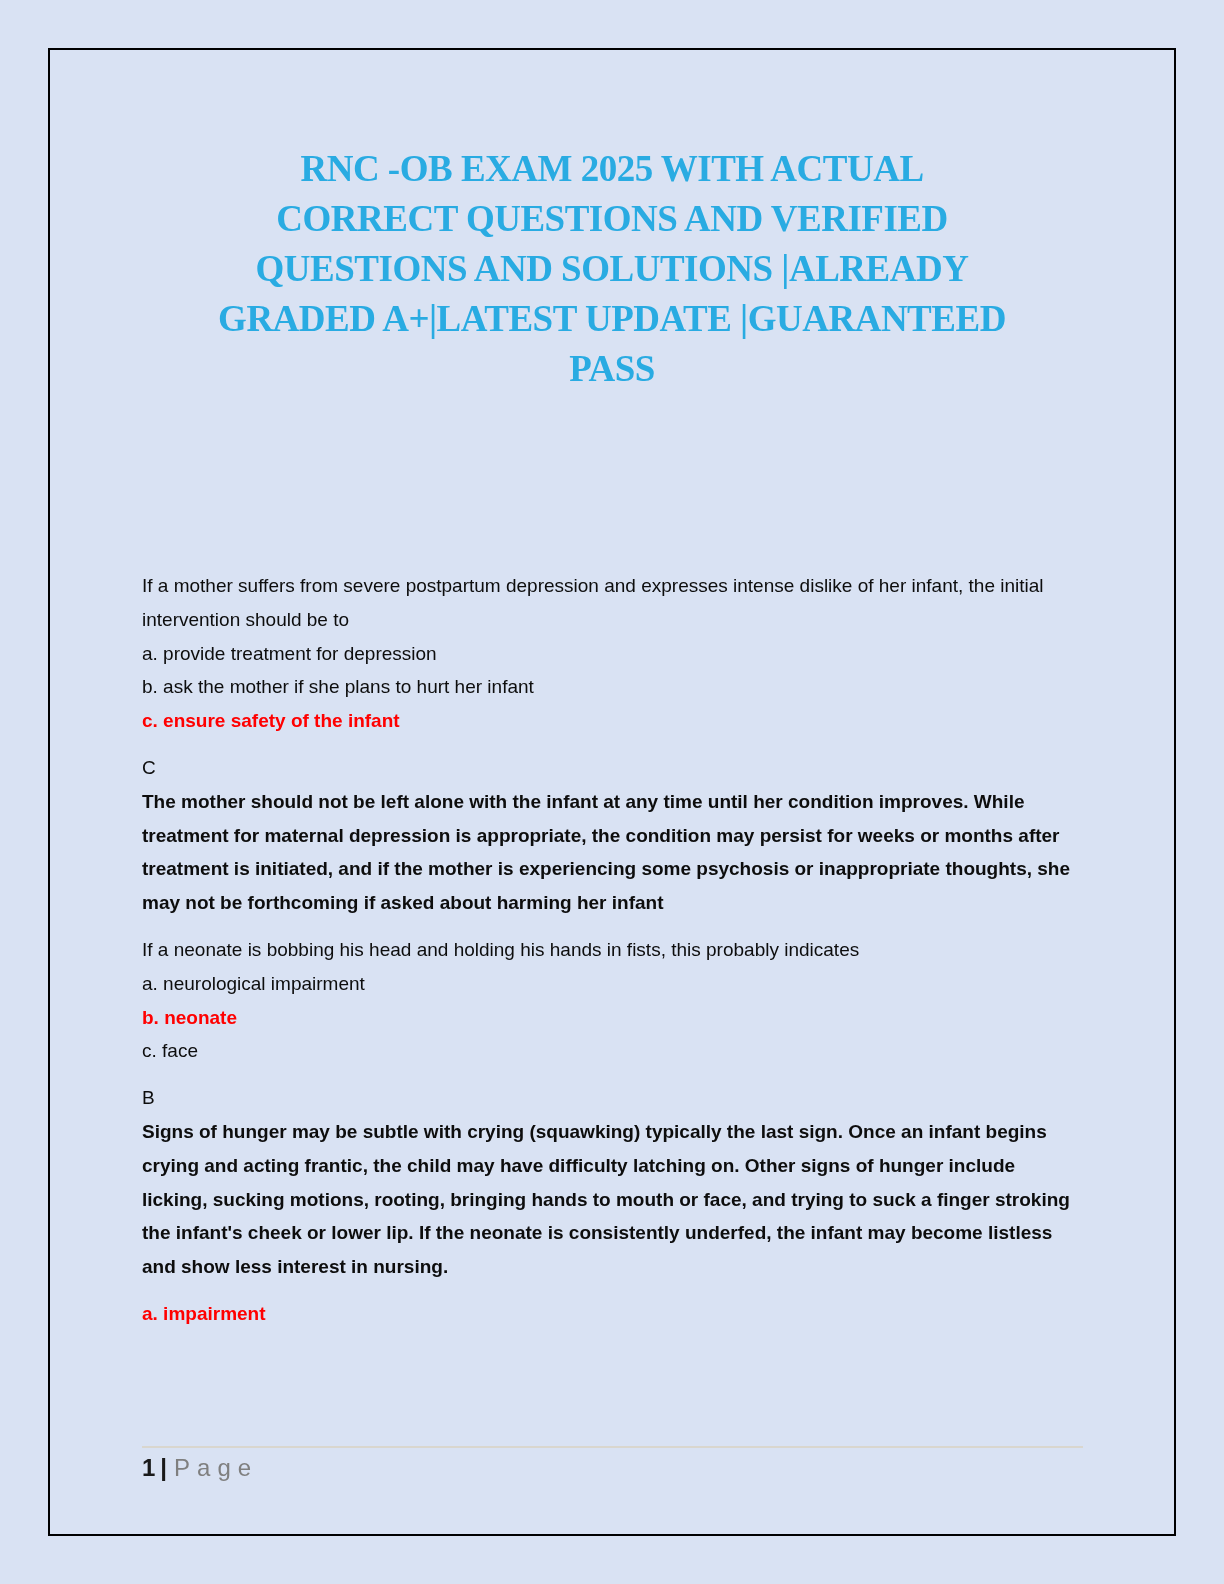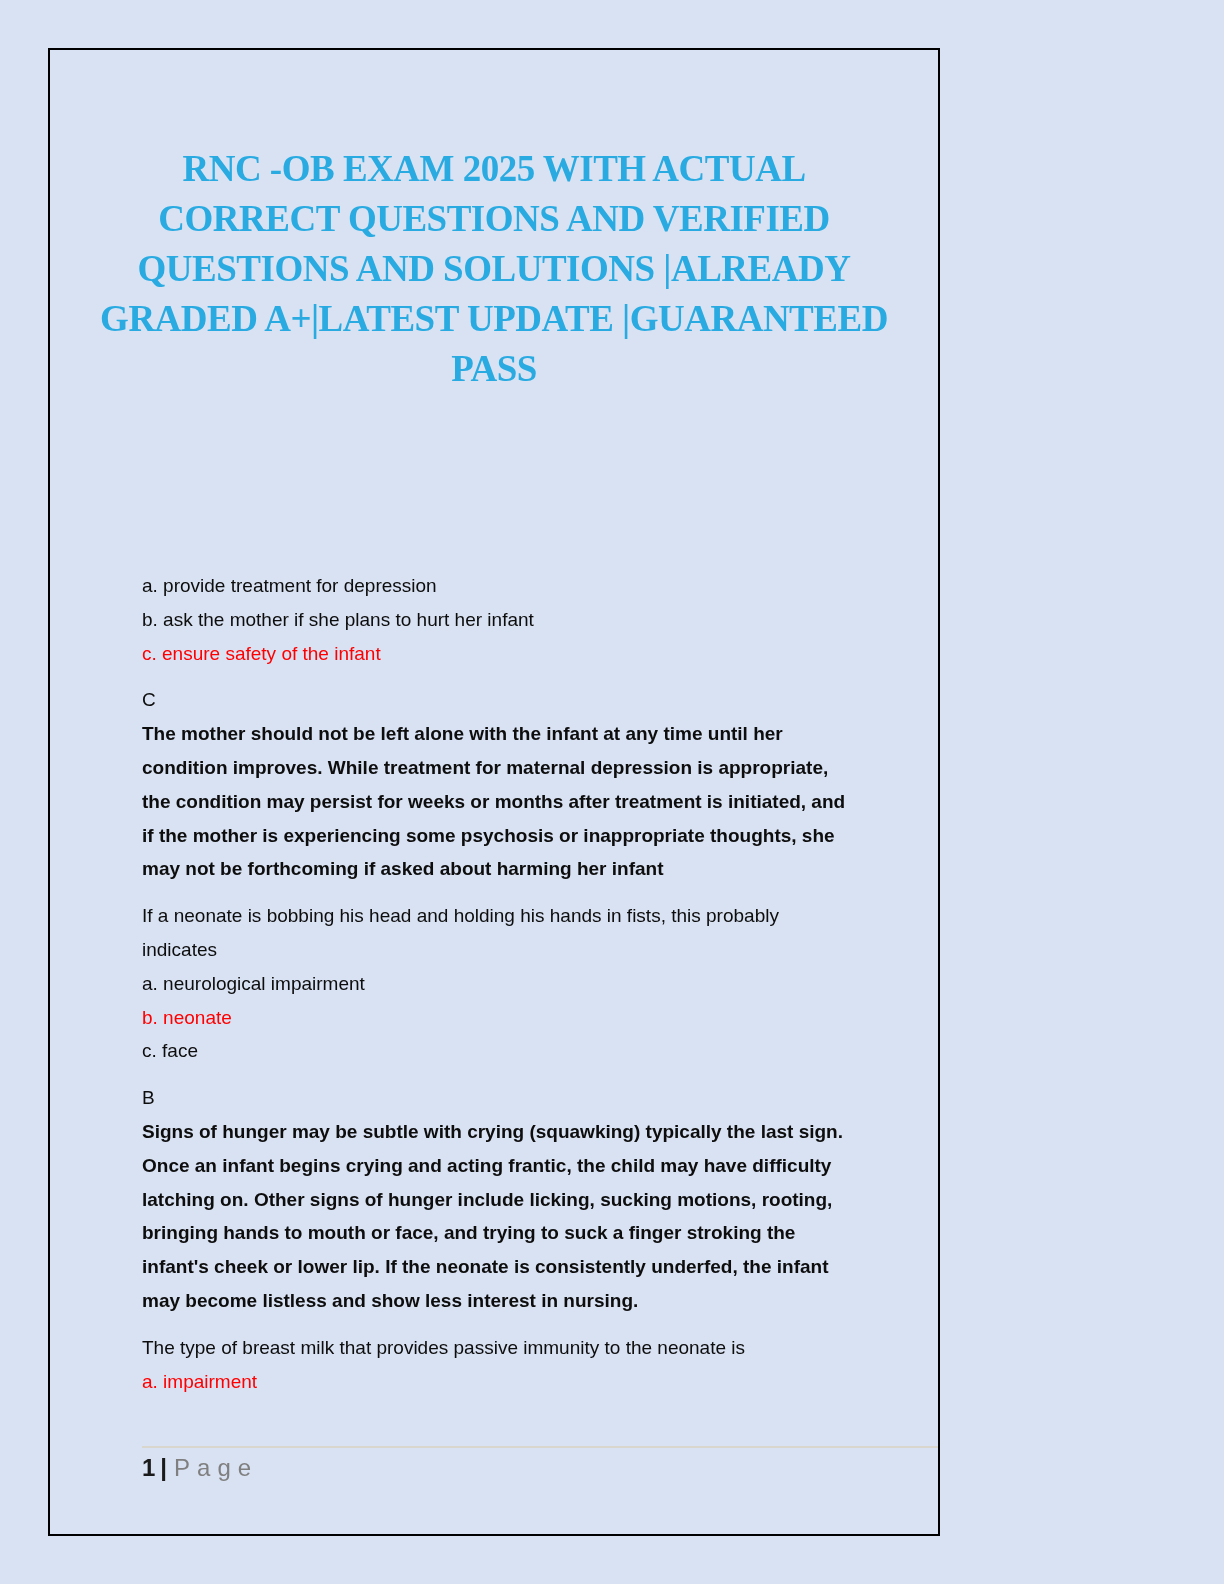--- a/index.html
+++ b/index.html
@@ -7,21 +7,21 @@
     padding: 0;
     width: 1224px;
     height: 1584px;
     background: #d9e2f3;
     font-family: "Liberation Sans", sans-serif;
   }
   .page {
     position: absolute;
     left: 48px;
     top: 48px;
-    width: 892px;
+    width: 1128px;
     height: 1488px;
     box-sizing: border-box;
     border: 2px solid #000000;
     background: #d9e2f3;
     overflow: hidden;
   }
   .title {
     margin: 94px 0 0 0;
     text-align: center;
     font-family: "Liberation Serif", serif;
@@ -35,21 +35,21 @@
   .content {
     margin: 175px 92px 0 92px;
     font-size: 19px;
     line-height: 33.8px;
     color: #0d0d0d;
   }
   .content p { margin: 0; }
   .qa-block { margin-top: 13px; }
   .qa-block:first-child { margin-top: 0; }
   .answer-group { margin-top: 13px; }
-  .option-correct { color: #ff0000; }
+  .option-correct { color: #ff0000; font-weight: bold; }
   .explanation { font-weight: bold; }
   .footer {
     position: absolute;
     left: 92px;
     top: 1396px;
     width: 941px;
   }
   .footer-rule {
     height: 2px;
     background: #d9d6ce;
@@ -73,20 +73,21 @@
     <div class="title-line">RNC -OB EXAM 2025 WITH ACTUAL</div>
     <div class="title-line">CORRECT QUESTIONS AND VERIFIED</div>
     <div class="title-line">QUESTIONS AND SOLUTIONS |ALREADY</div>
     <div class="title-line">GRADED A+|LATEST UPDATE |GUARANTEED</div>
     <div class="title-line">PASS</div>
   </h1>
 
   <div class="content">
 
     <section class="qa-block">
+      <p class="question">If a mother suffers from severe postpartum depression and expresses intense dislike of her infant, the initial intervention should be to</p>
       <p class="option">a. provide treatment for depression</p>
       <p class="option">b. ask the mother if she plans to hurt her infant</p>
       <p class="option option-correct">c. ensure safety of the infant</p>
       <div class="answer-group">
         <p class="answer-letter">C</p>
         <p class="explanation">The mother should not be left alone with the infant at any time until her condition improves. While treatment for maternal depression is appropriate, the condition may persist for weeks or months after treatment is initiated, and if the mother is experiencing some psychosis or inappropriate thoughts, she may not be forthcoming if asked about harming her infant</p>
       </div>
     </section>
 
     <section class="qa-block">
@@ -94,21 +95,20 @@
       <p class="option">a. neurological impairment</p>
       <p class="option option-correct">b. neonate</p>
       <p class="option">c. face</p>
       <div class="answer-group">
         <p class="answer-letter">B</p>
         <p class="explanation">Signs of hunger may be subtle with crying (squawking) typically the last sign. Once an infant begins crying and acting frantic, the child may have difficulty latching on. Other signs of hunger include licking, sucking motions, rooting, bringing hands to mouth or face, and trying to suck a finger stroking the infant's cheek or lower lip. If the neonate is consistently underfed, the infant may become listless and show less interest in nursing.</p>
       </div>
     </section>
 
     <section class="qa-block">
-      <p class="question">The type of breast milk that provides passive immunity to the neonate is</p>
       <p class="option option-correct">a. impairment</p>
     </section>
 
   </div>
 
   <div class="footer">
     <div class="footer-rule"></div>
     <div class="footer-text">
       <span class="pg-num">1</span><span class="pg-sep">|</span><span class="pg-label">Page</span>
     </div>

